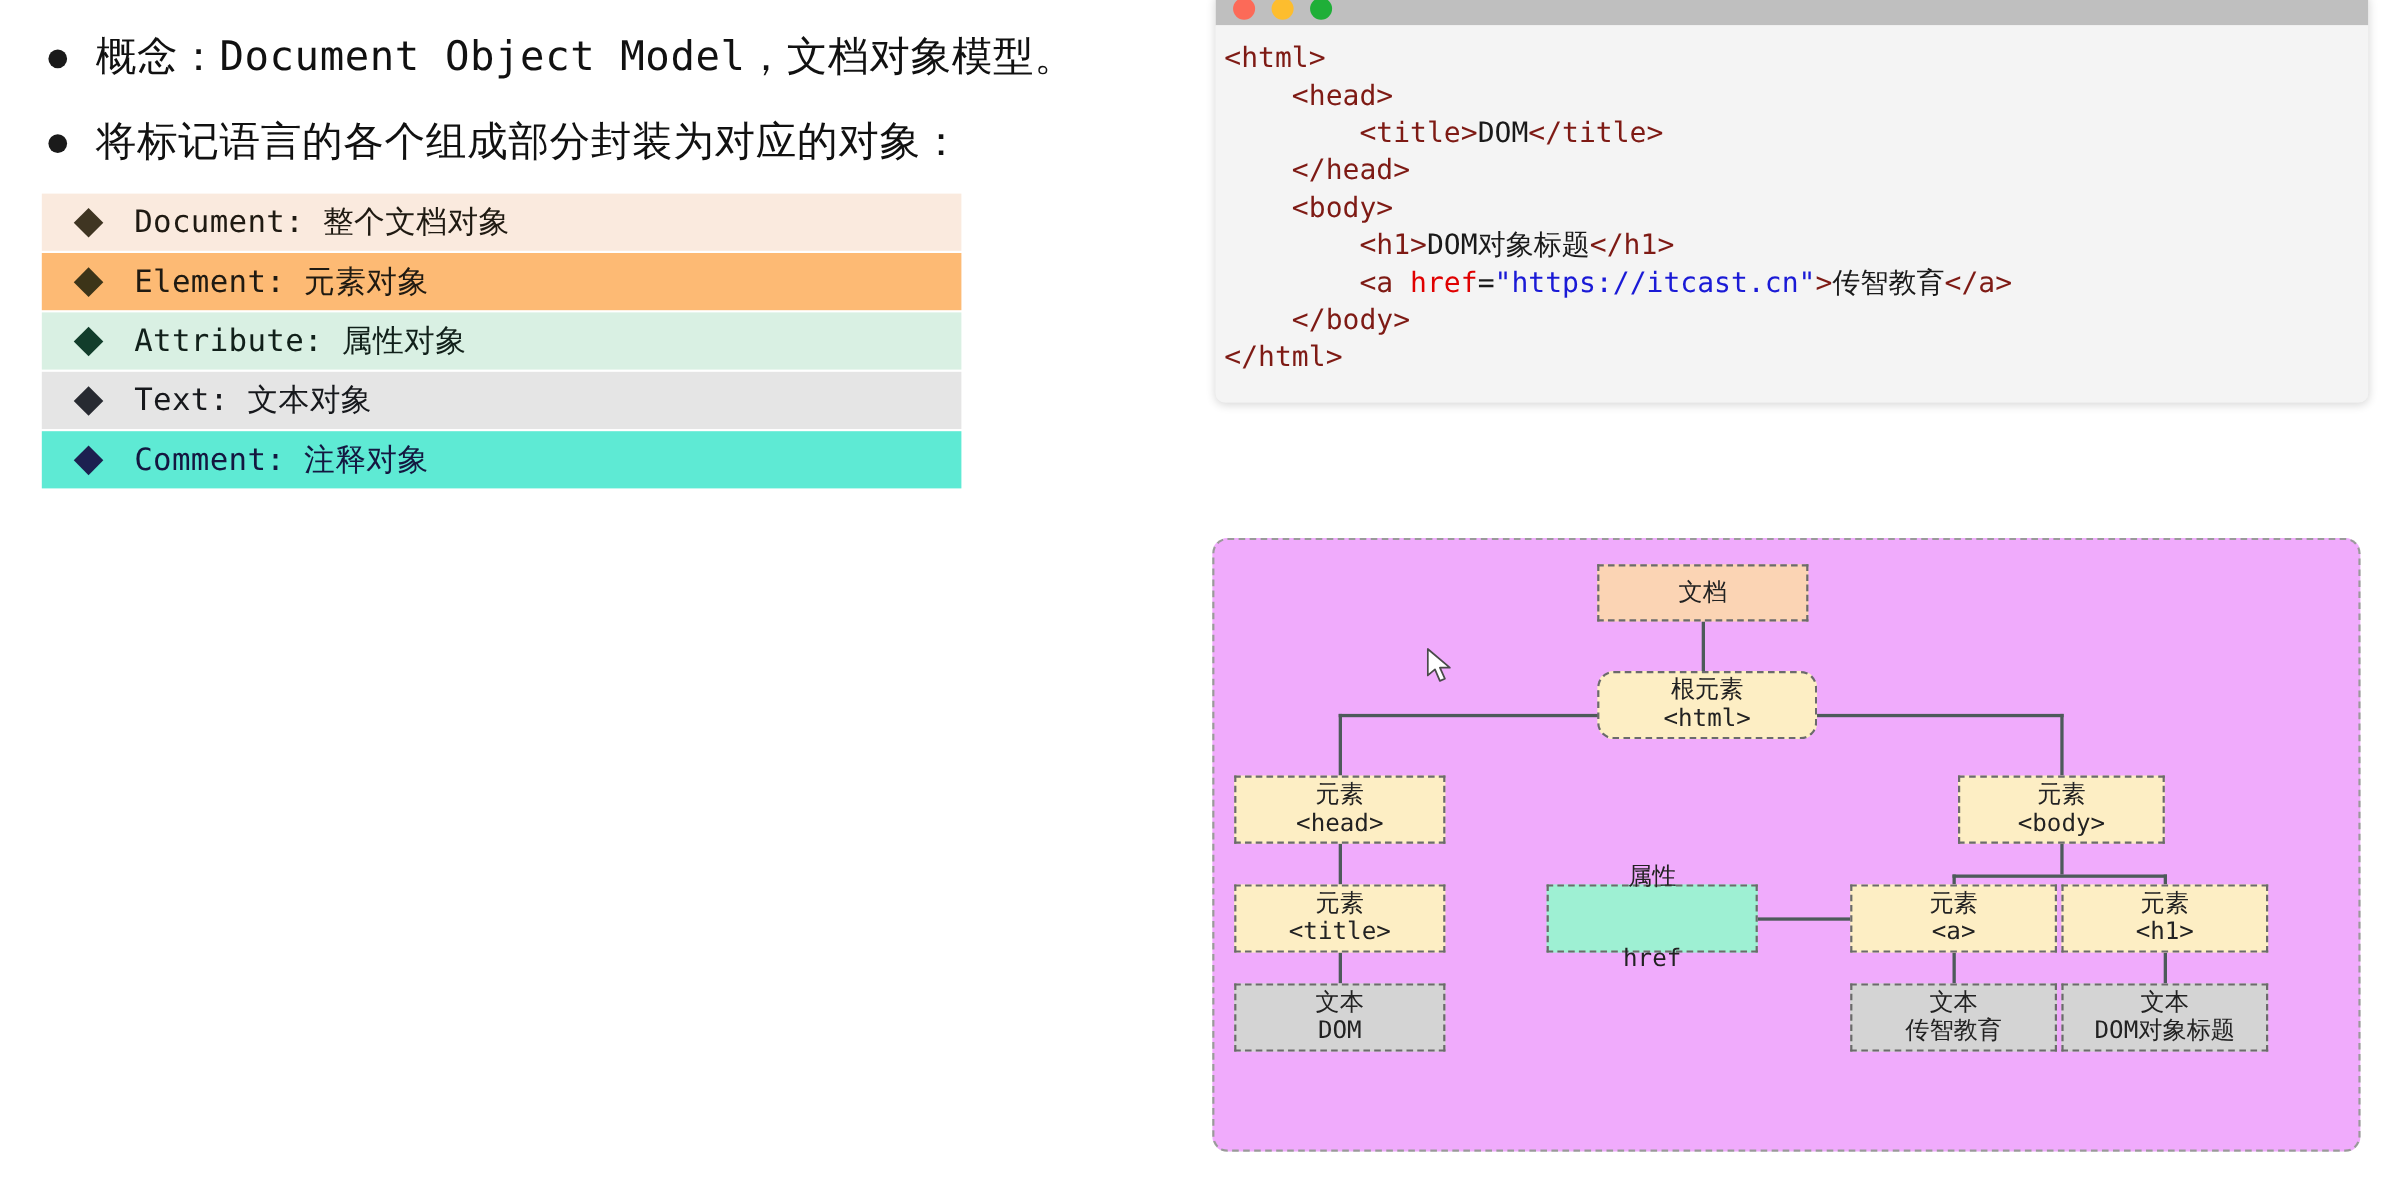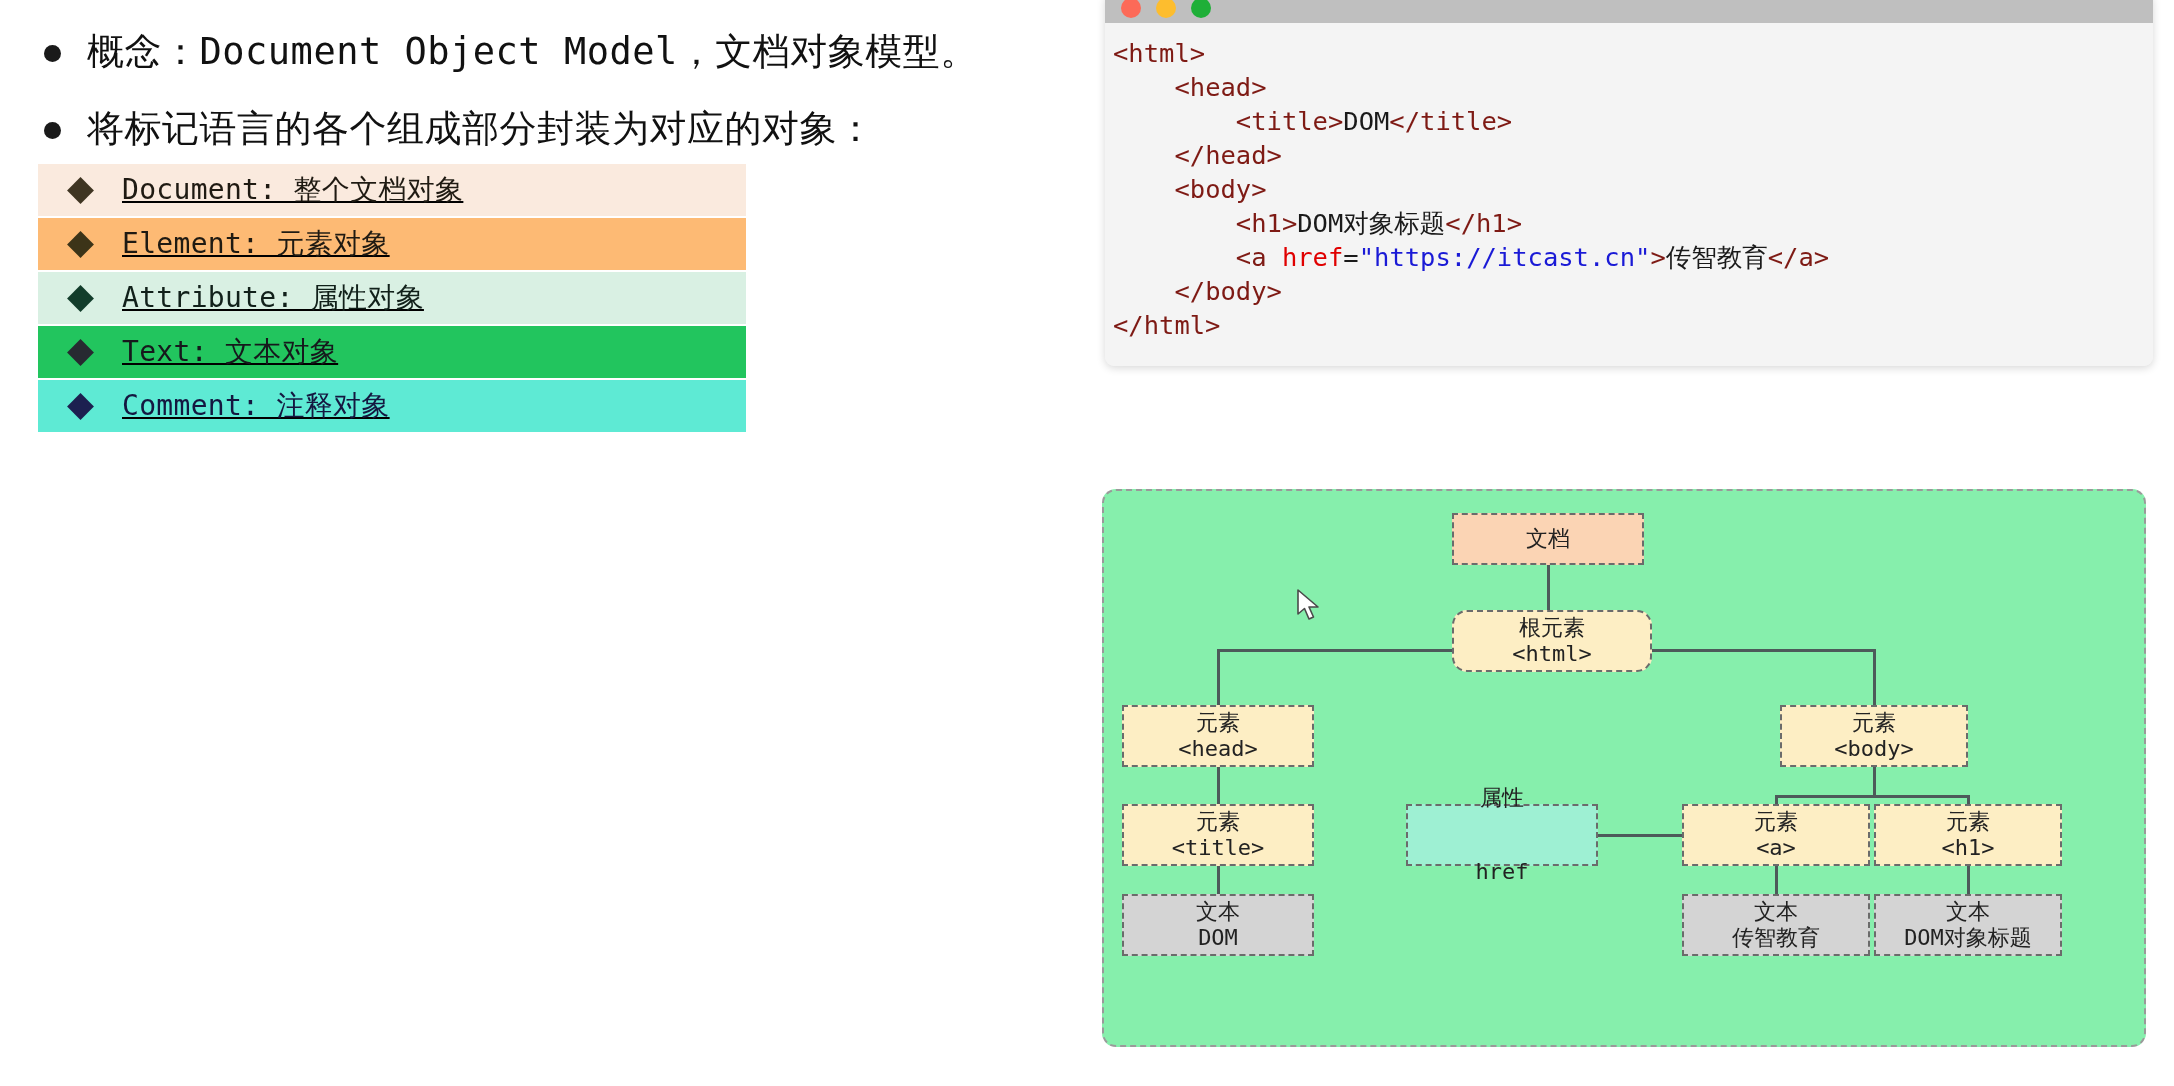--- a/index.html
+++ b/index.html
@@ -44,24 +44,23 @@
     font-family: "DejaVu Sans Mono", monospace;
     font-size: 37px;
     line-height: 1.28;
     color: #111111;
     white-space: nowrap;
     letter-spacing: 0.5px;
   }
 
   .item-list {
     position: absolute;
-    top: 164px;
+    top: 176px;
     left: 38px;
-    width: 708px;
-    text-decoration: underline;
+    width: 836px;
   }
   .item-row {
     height: 52px;
     display: flex;
     align-items: center;
     padding-left: 33px;
     box-sizing: border-box;
     margin-bottom: 2px;
   }
   .diamond {
@@ -118,21 +117,21 @@
 
   
   .tree-panel {
     position: absolute;
     left: 1102px;
     top: 489px;
     width: 1044px;
     height: 558px;
     border: 2px dashed #9a9a9a;
     border-radius: 14px;
-    background: #86efac;
+    background: #f0abfc;
     box-sizing: border-box;
   }
   .tree-canvas {
     position: absolute;
     inset: 0;
   }
   .node {
     position: absolute;
     border: 2px dashed #6b6b6b;
     box-sizing: border-box;
@@ -190,21 +189,21 @@
     <div class="item-row" id="row1" style="background: #fdba74;">
       <span class="diamond" id="dia1" style="background: rgb(60, 52, 24);"></span>
       <span class="item-label" id="lab1" style="color: rgb(31, 26, 18);">Element: 元素对象</span>
     </div>
 
     <div class="item-row" id="row2" style="background: rgb(217, 240, 227);">
       <span class="diamond" id="dia2" style="background: rgb(18, 61, 43);"></span>
       <span class="item-label" id="lab2" style="color: rgb(17, 32, 26); text-align: right;">Attribute: 属性对象</span>
     </div>
 
-    <div class="item-row" id="row3" style="background: #22c55e;">
+    <div class="item-row" id="row3" style="background: #e5e5e5;">
       <span class="diamond" id="dia3" style="background: rgb(39, 42, 49);"></span>
       <span class="item-label" id="lab3" style="color: rgb(22, 24, 28);">Text: 文本对象</span>
     </div>
 
     <div class="item-row" id="row4" style="background: #5eead4;">
       <span class="diamond" id="dia4" style="background: rgb(28, 32, 80);"></span>
       <span class="item-label" id="lab4" style="color: rgb(20, 23, 64);">Comment: 注释对象</span>
     </div>
 
   </div>

